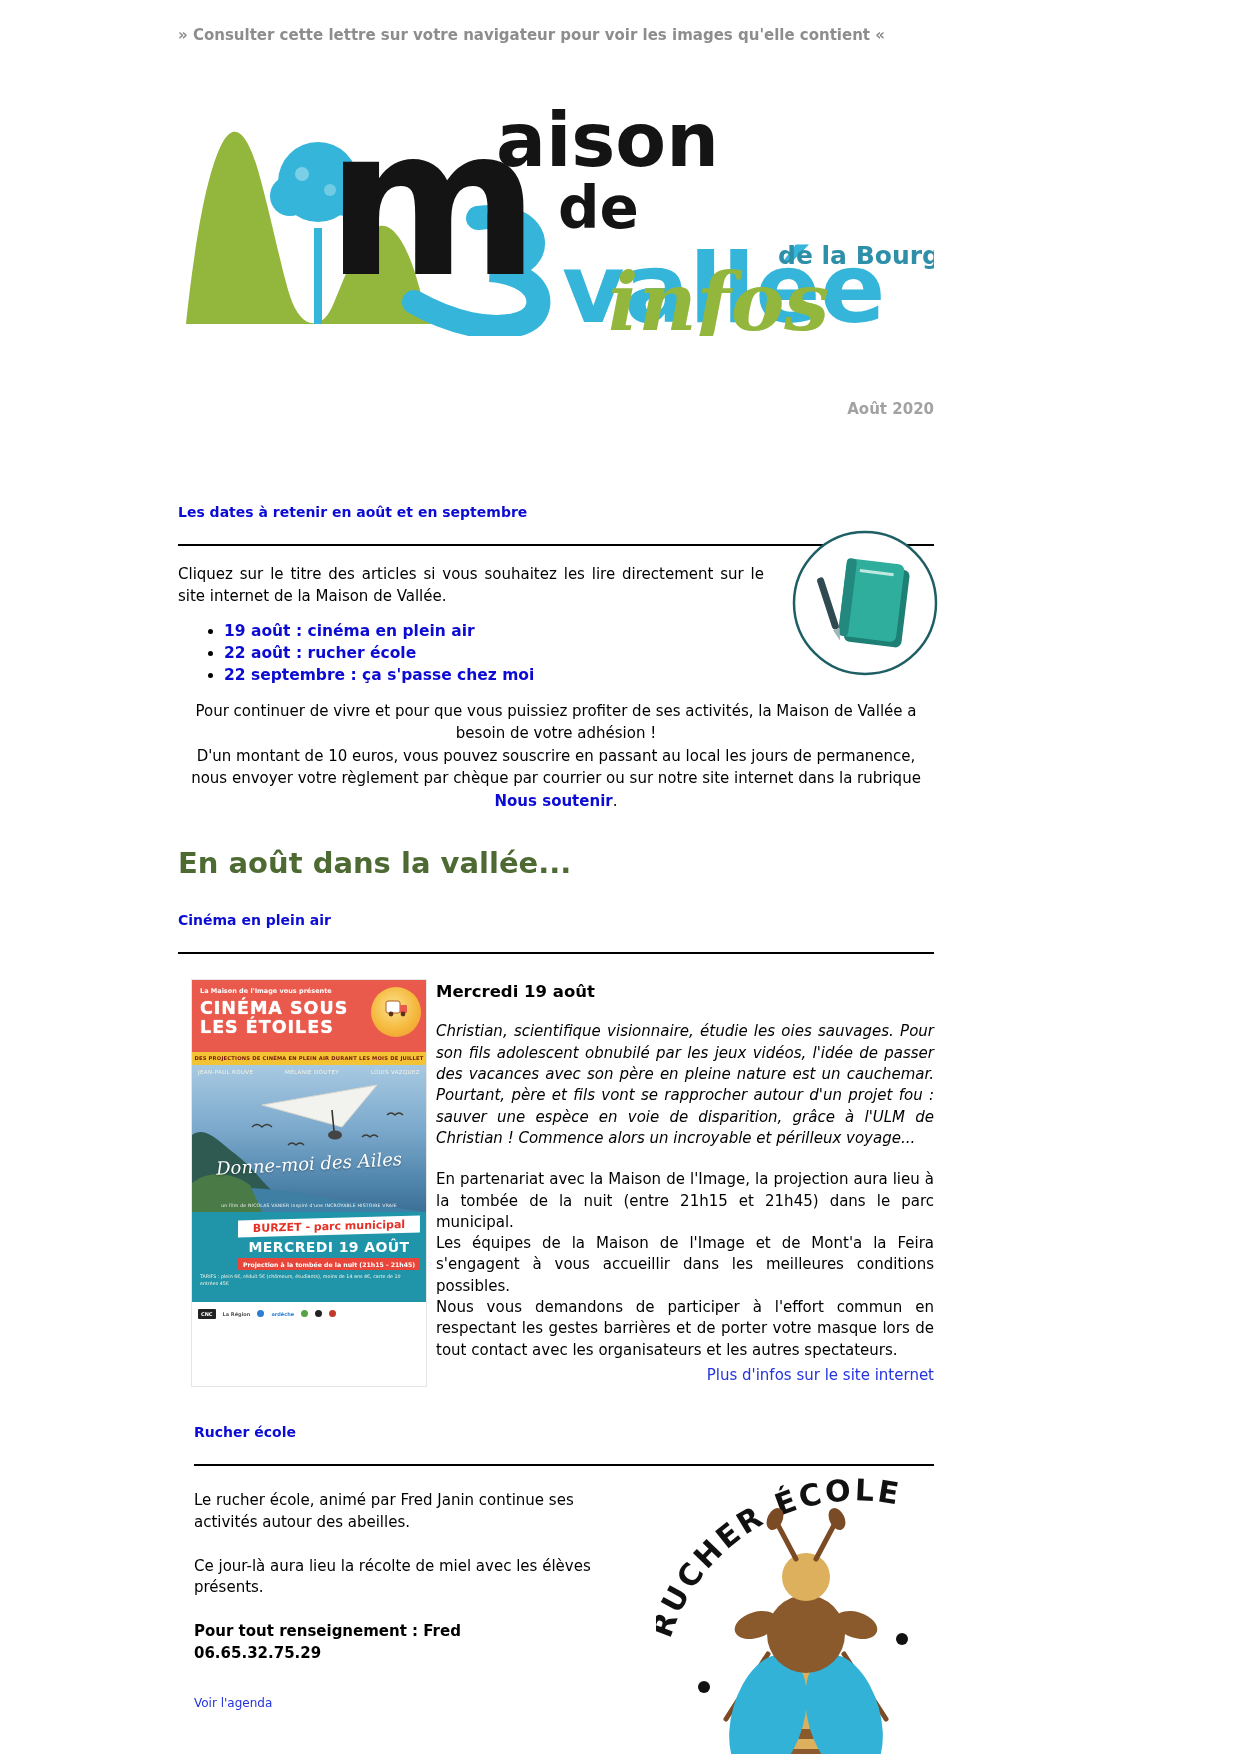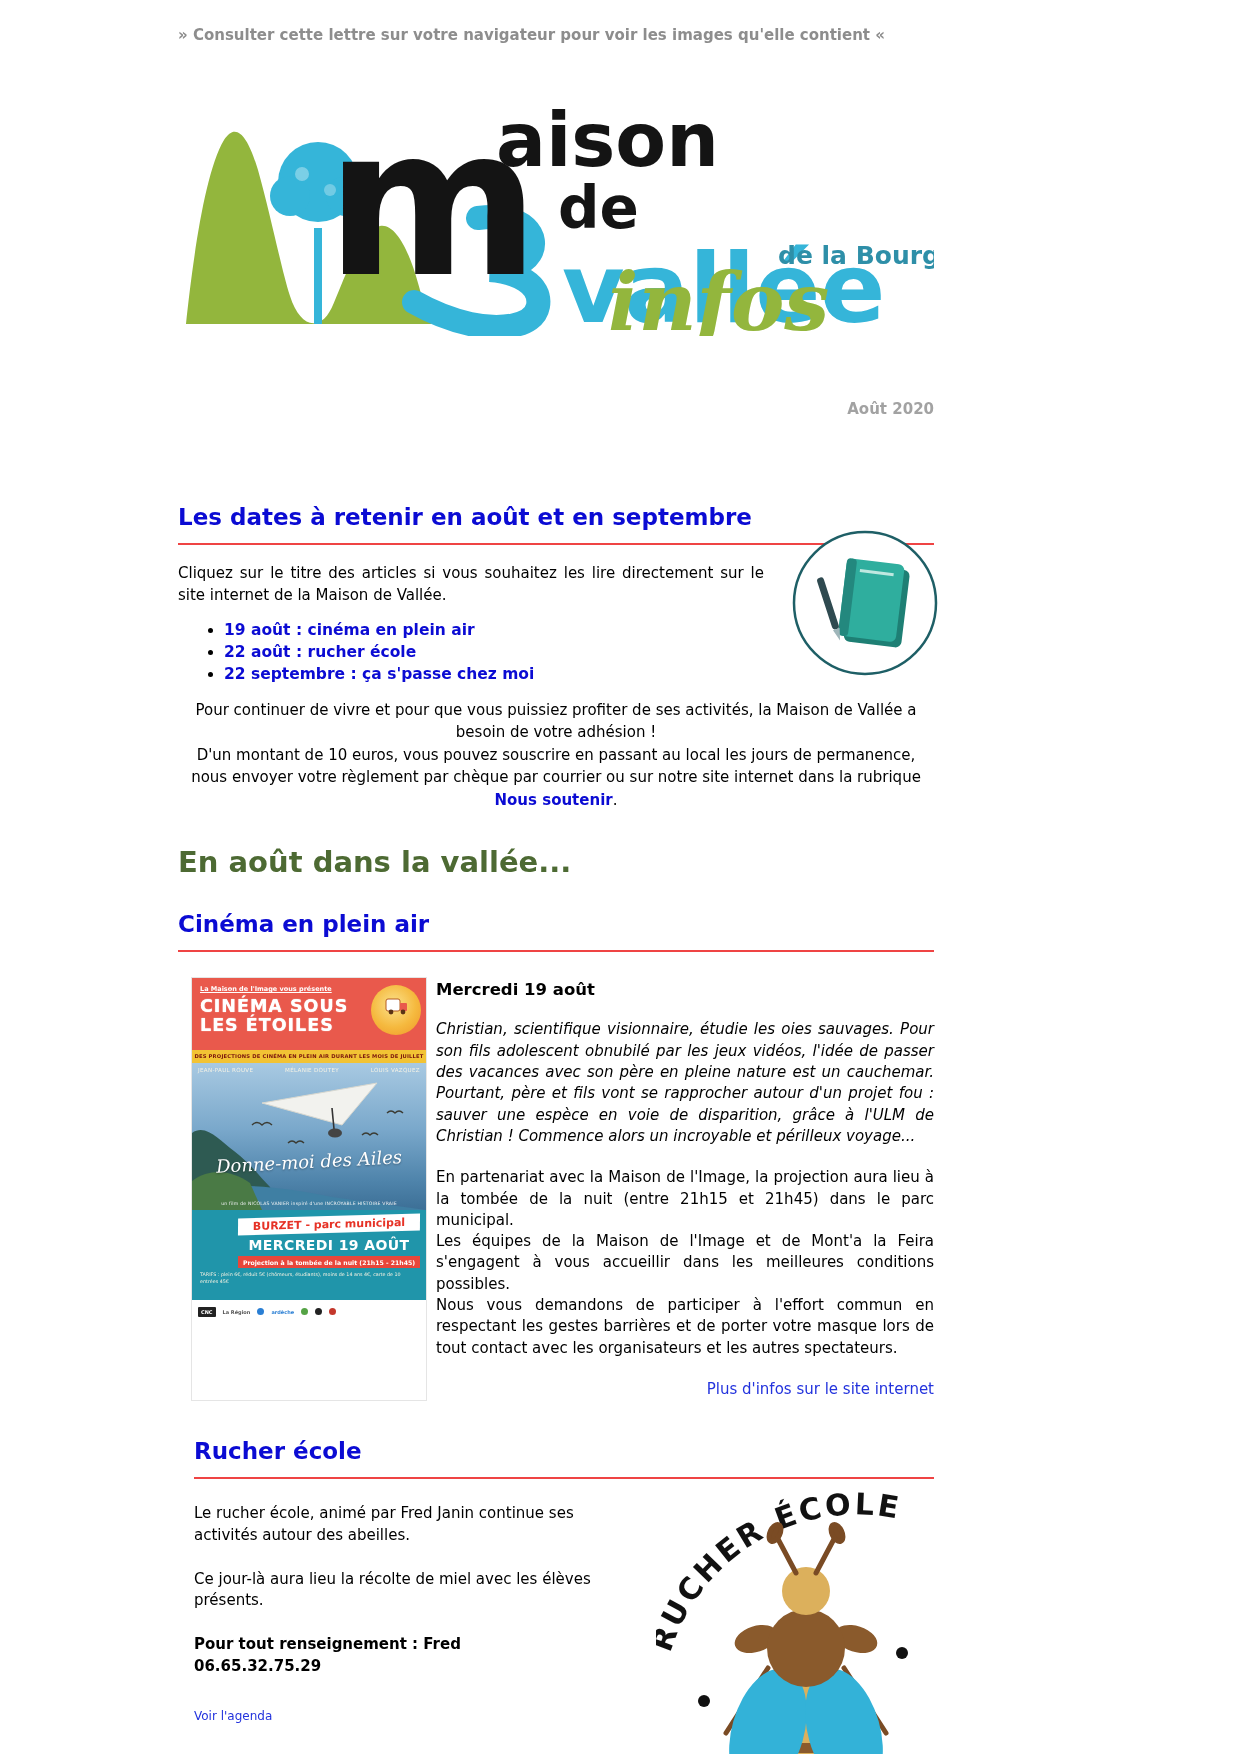--- a/index.html
+++ b/index.html
@@ -16,22 +16,22 @@
     margin-top: 26px; text-align: left;
     color: #8d8d8d; font-weight: bold; font-size: 15px;
   }
 
   
   .logo-wrap { margin-top: 34px; height: 258px; position: relative; }
 
   .issue-date { margin-top: 64px; text-align: right; color: #a2a2a2; font-weight: bold; font-size: 15px; }
 
   h2.section-h {
-    color: #0b0bd3; font-size: 23px; font-weight: bold;
-    border-bottom: 2px solid #ef4444; padding-bottom: 13px;
+    color: #0b0bd3; font-size: 14px; font-weight: bold;
+    border-bottom: 2px solid #000000; padding-bottom: 24px;
   }
   .h-dates  { margin-top: 86px; }
   .h-cinema { margin-top: 32px; }
   .h-rucher { margin-top: 38px; }
 
   .notebook-float {
     float: right; width: 150px; height: 150px;
     margin: 24px -6px 10px 26px;
   }
 
@@ -45,25 +45,25 @@
   .adhesion { margin-top: 16px; text-align: center; font-size: 15px; line-height: 1.5; clear: right; }
 
   h1.month-h { margin-top: 34px; color: #4d6a33; font-size: 29px; font-weight: bold; }
 
   .cinema-row { display: flex; gap: 10px; margin-top: 26px; }
   .poster { width: 234px; margin-left: 14px; flex-shrink: 0; overflow: hidden; box-shadow: 0 0 0 1px #e5e5e5; }
   .cinema-text { flex: 1; font-size: 15px; line-height: 1.42; }
   .cinema-text h3, .rucher-text h3 { font-size: 16.5px; font-weight: bold; margin-bottom: 18px; }
   .synopsis { font-style: italic; text-align: justify; margin-bottom: 20px; }
   .cinema-text p.cp { text-align: justify; }
-  .more-link { text-align: right; margin-top: 20px; font-size: 15px; }
+  .more-link { text-align: right; margin-top: 4px; font-size: 15px; }
 
   
   .p-red { position: relative; background: #e9594c; color: #fff; height: 72px; padding: 7px 8px; }
-  .p-presenter { font-size: 6.5px; font-weight: bold; text-decoration: underline; }
+  .p-presenter { font-size: 6.5px; font-weight: bold; }
   .p-title { margin-top: 4px; font-weight: bold; font-size: 17.5px; line-height: 1.08; letter-spacing: 1px;
              text-shadow: 0 0 1px #fff; width: 175px; }
   .p-title span { display: block; }
   .p-circle { position: absolute; right: 5px; top: 7px; width: 50px; height: 50px; border-radius: 50%;
               background: radial-gradient(circle at 45% 40%, #fbe28c 0%, #f5b93e 55%, #ef9428 100%); }
   .p-truck { position: absolute; right: 17px; top: 18px; width: 26px; height: 20px; }
   .p-band { background: #f2c334; color: #7a150d; font-size: 5.2px; font-weight: bold; text-align: center;
             height: 13px; line-height: 13px; letter-spacing: .2px; }
   .p-photo { position: relative; height: 147px; color: #fff;
              background: linear-gradient(180deg, #a8c9e2 0%, #7aa8cb 45%, #4f84ab 80%, #3c6f96 100%); overflow: hidden; }

